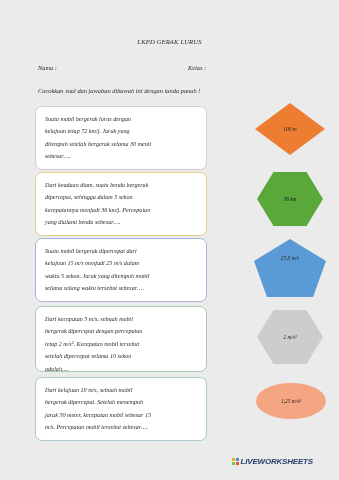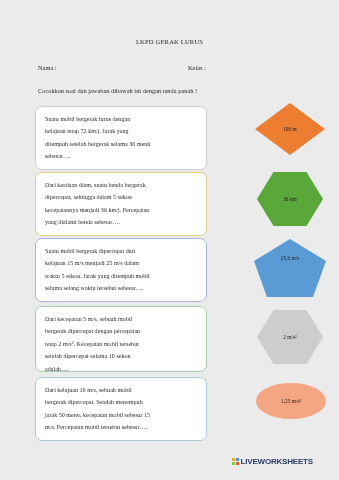--- a/index.html
+++ b/index.html
@@ -1,15 +1,15 @@
 <!DOCTYPE html>
 <html><head>
 <meta charset="utf-8">
 <style>
-  * { margin: 0; padding: 0; box-sizing: border-box; }
+  * { margin: 0; padding: 0; box-sizing: border-box; font-style: italic; }
 
   html, body {
     width: 339px;
     height: 480px;
     overflow: hidden;
   }
 
   body {
     background: #ebebeb;
     font-family: "Liberation Serif", serif;

